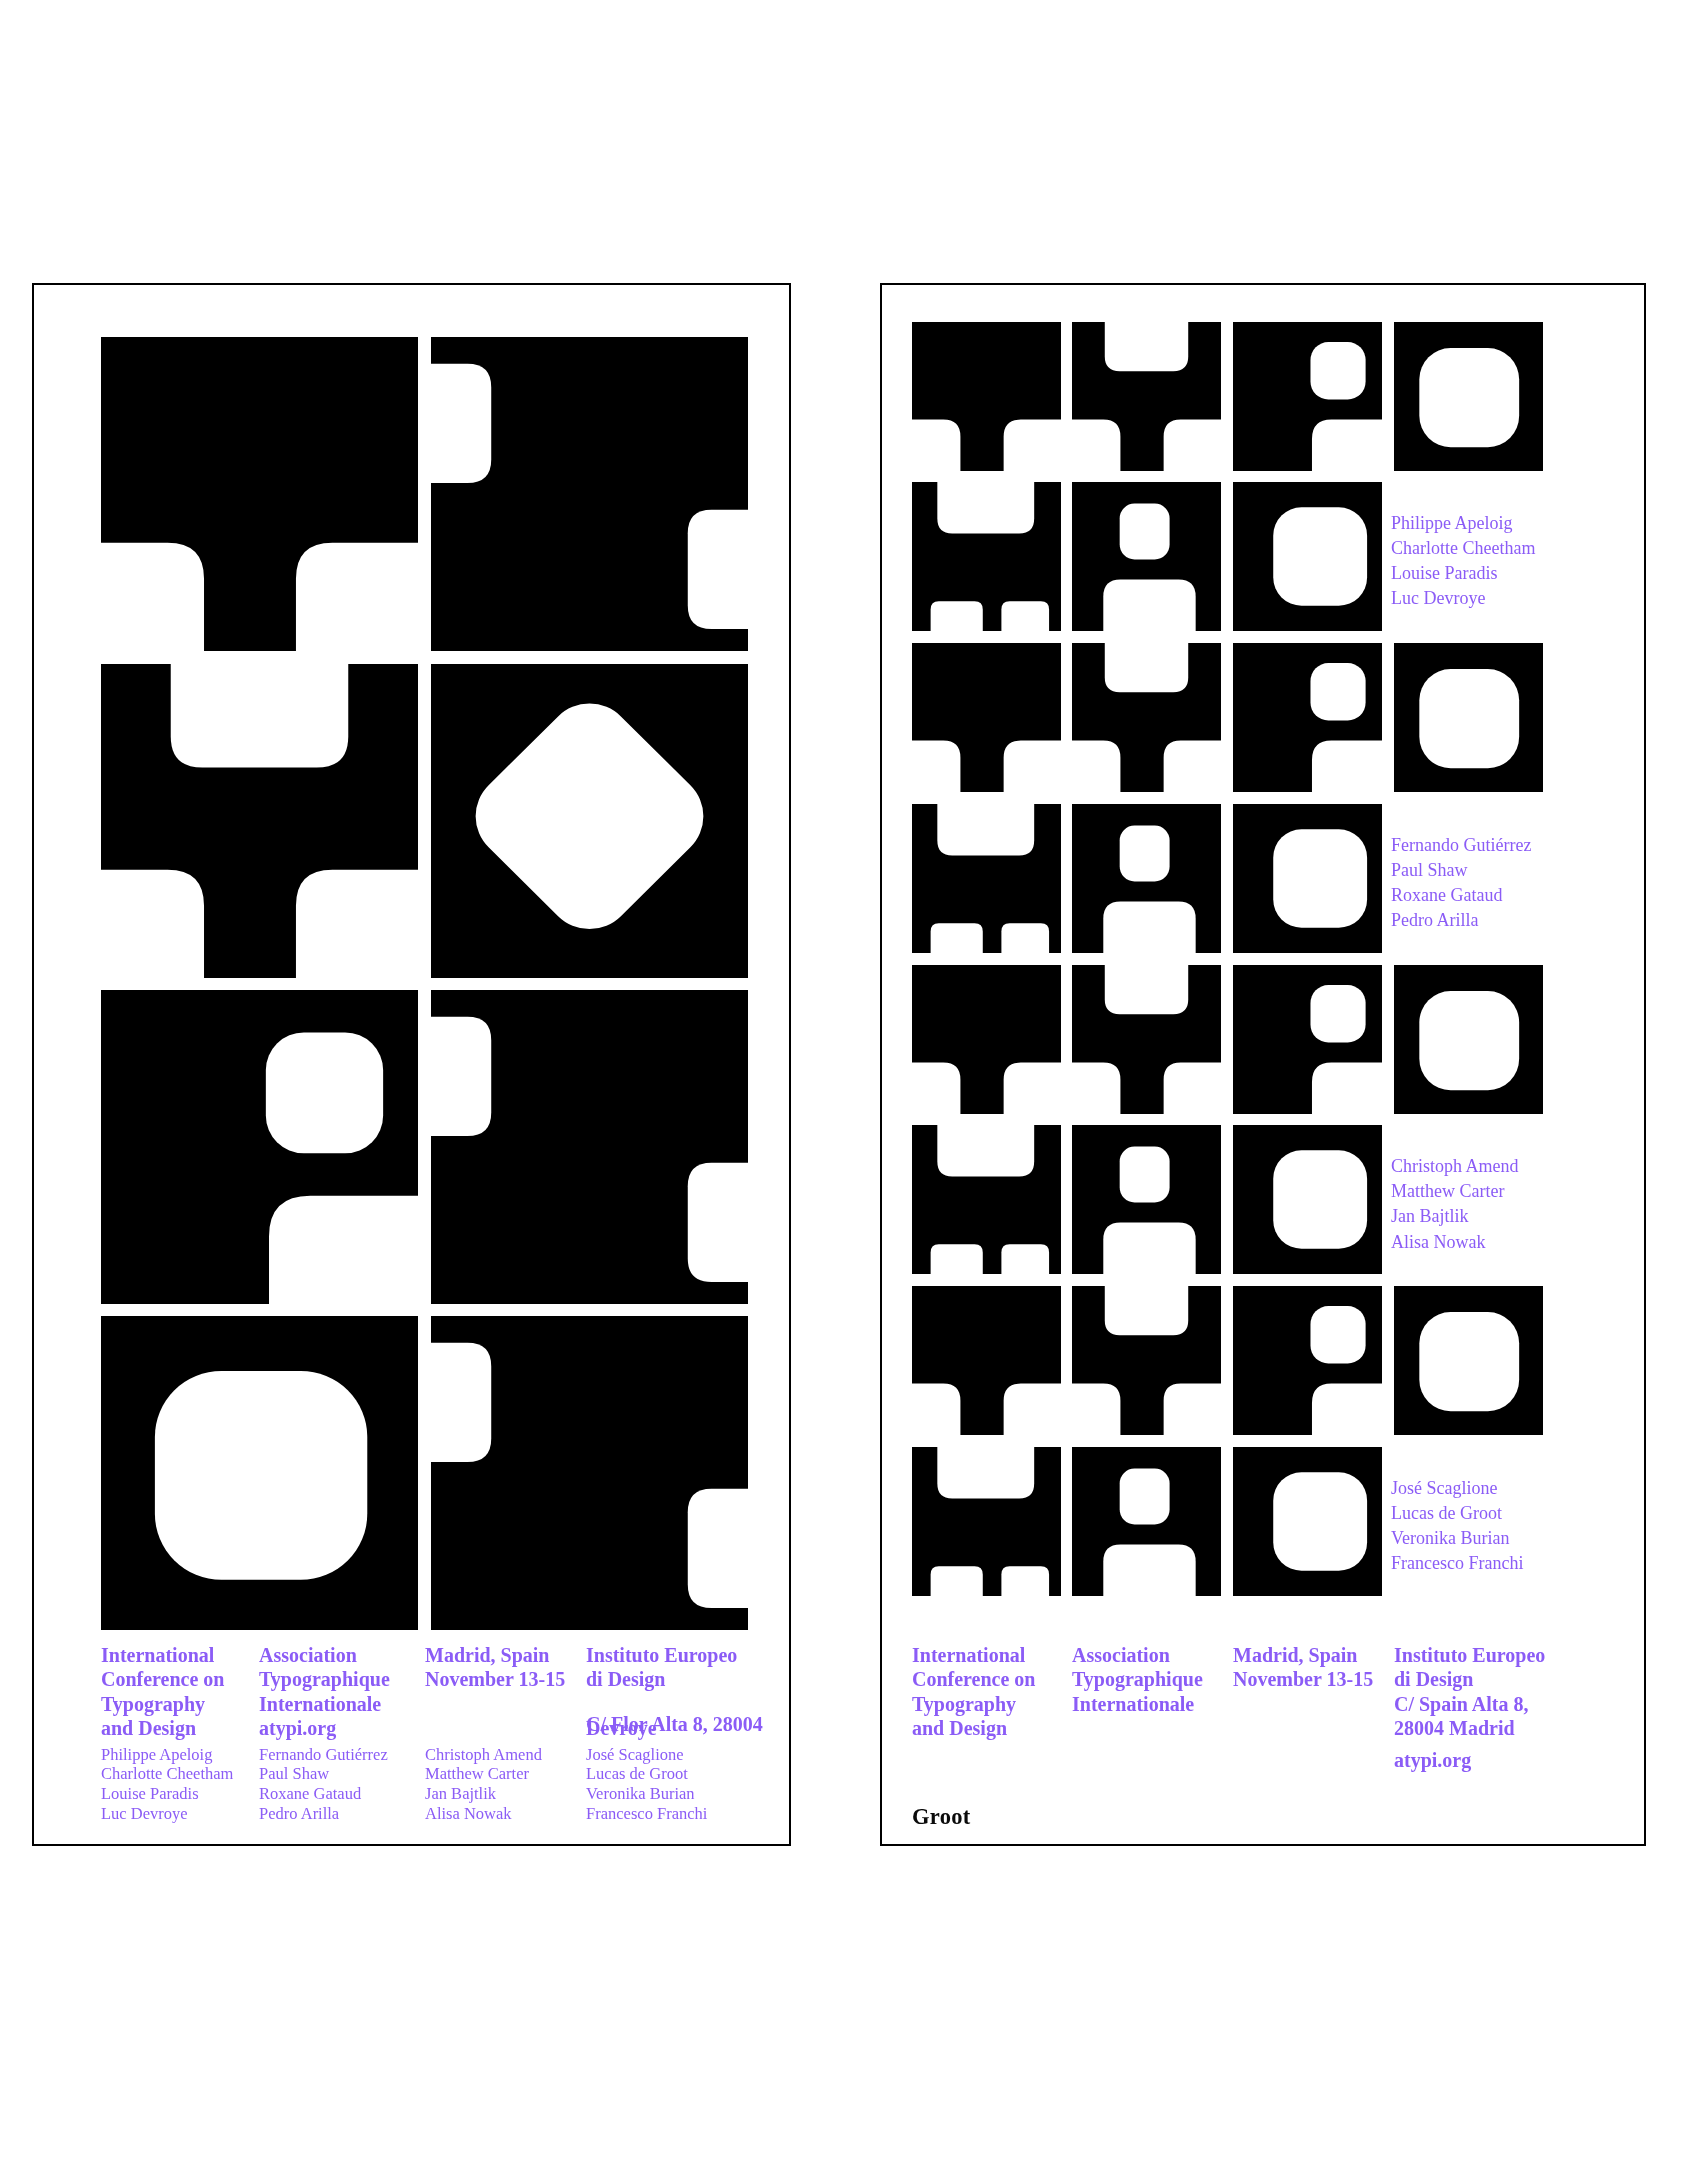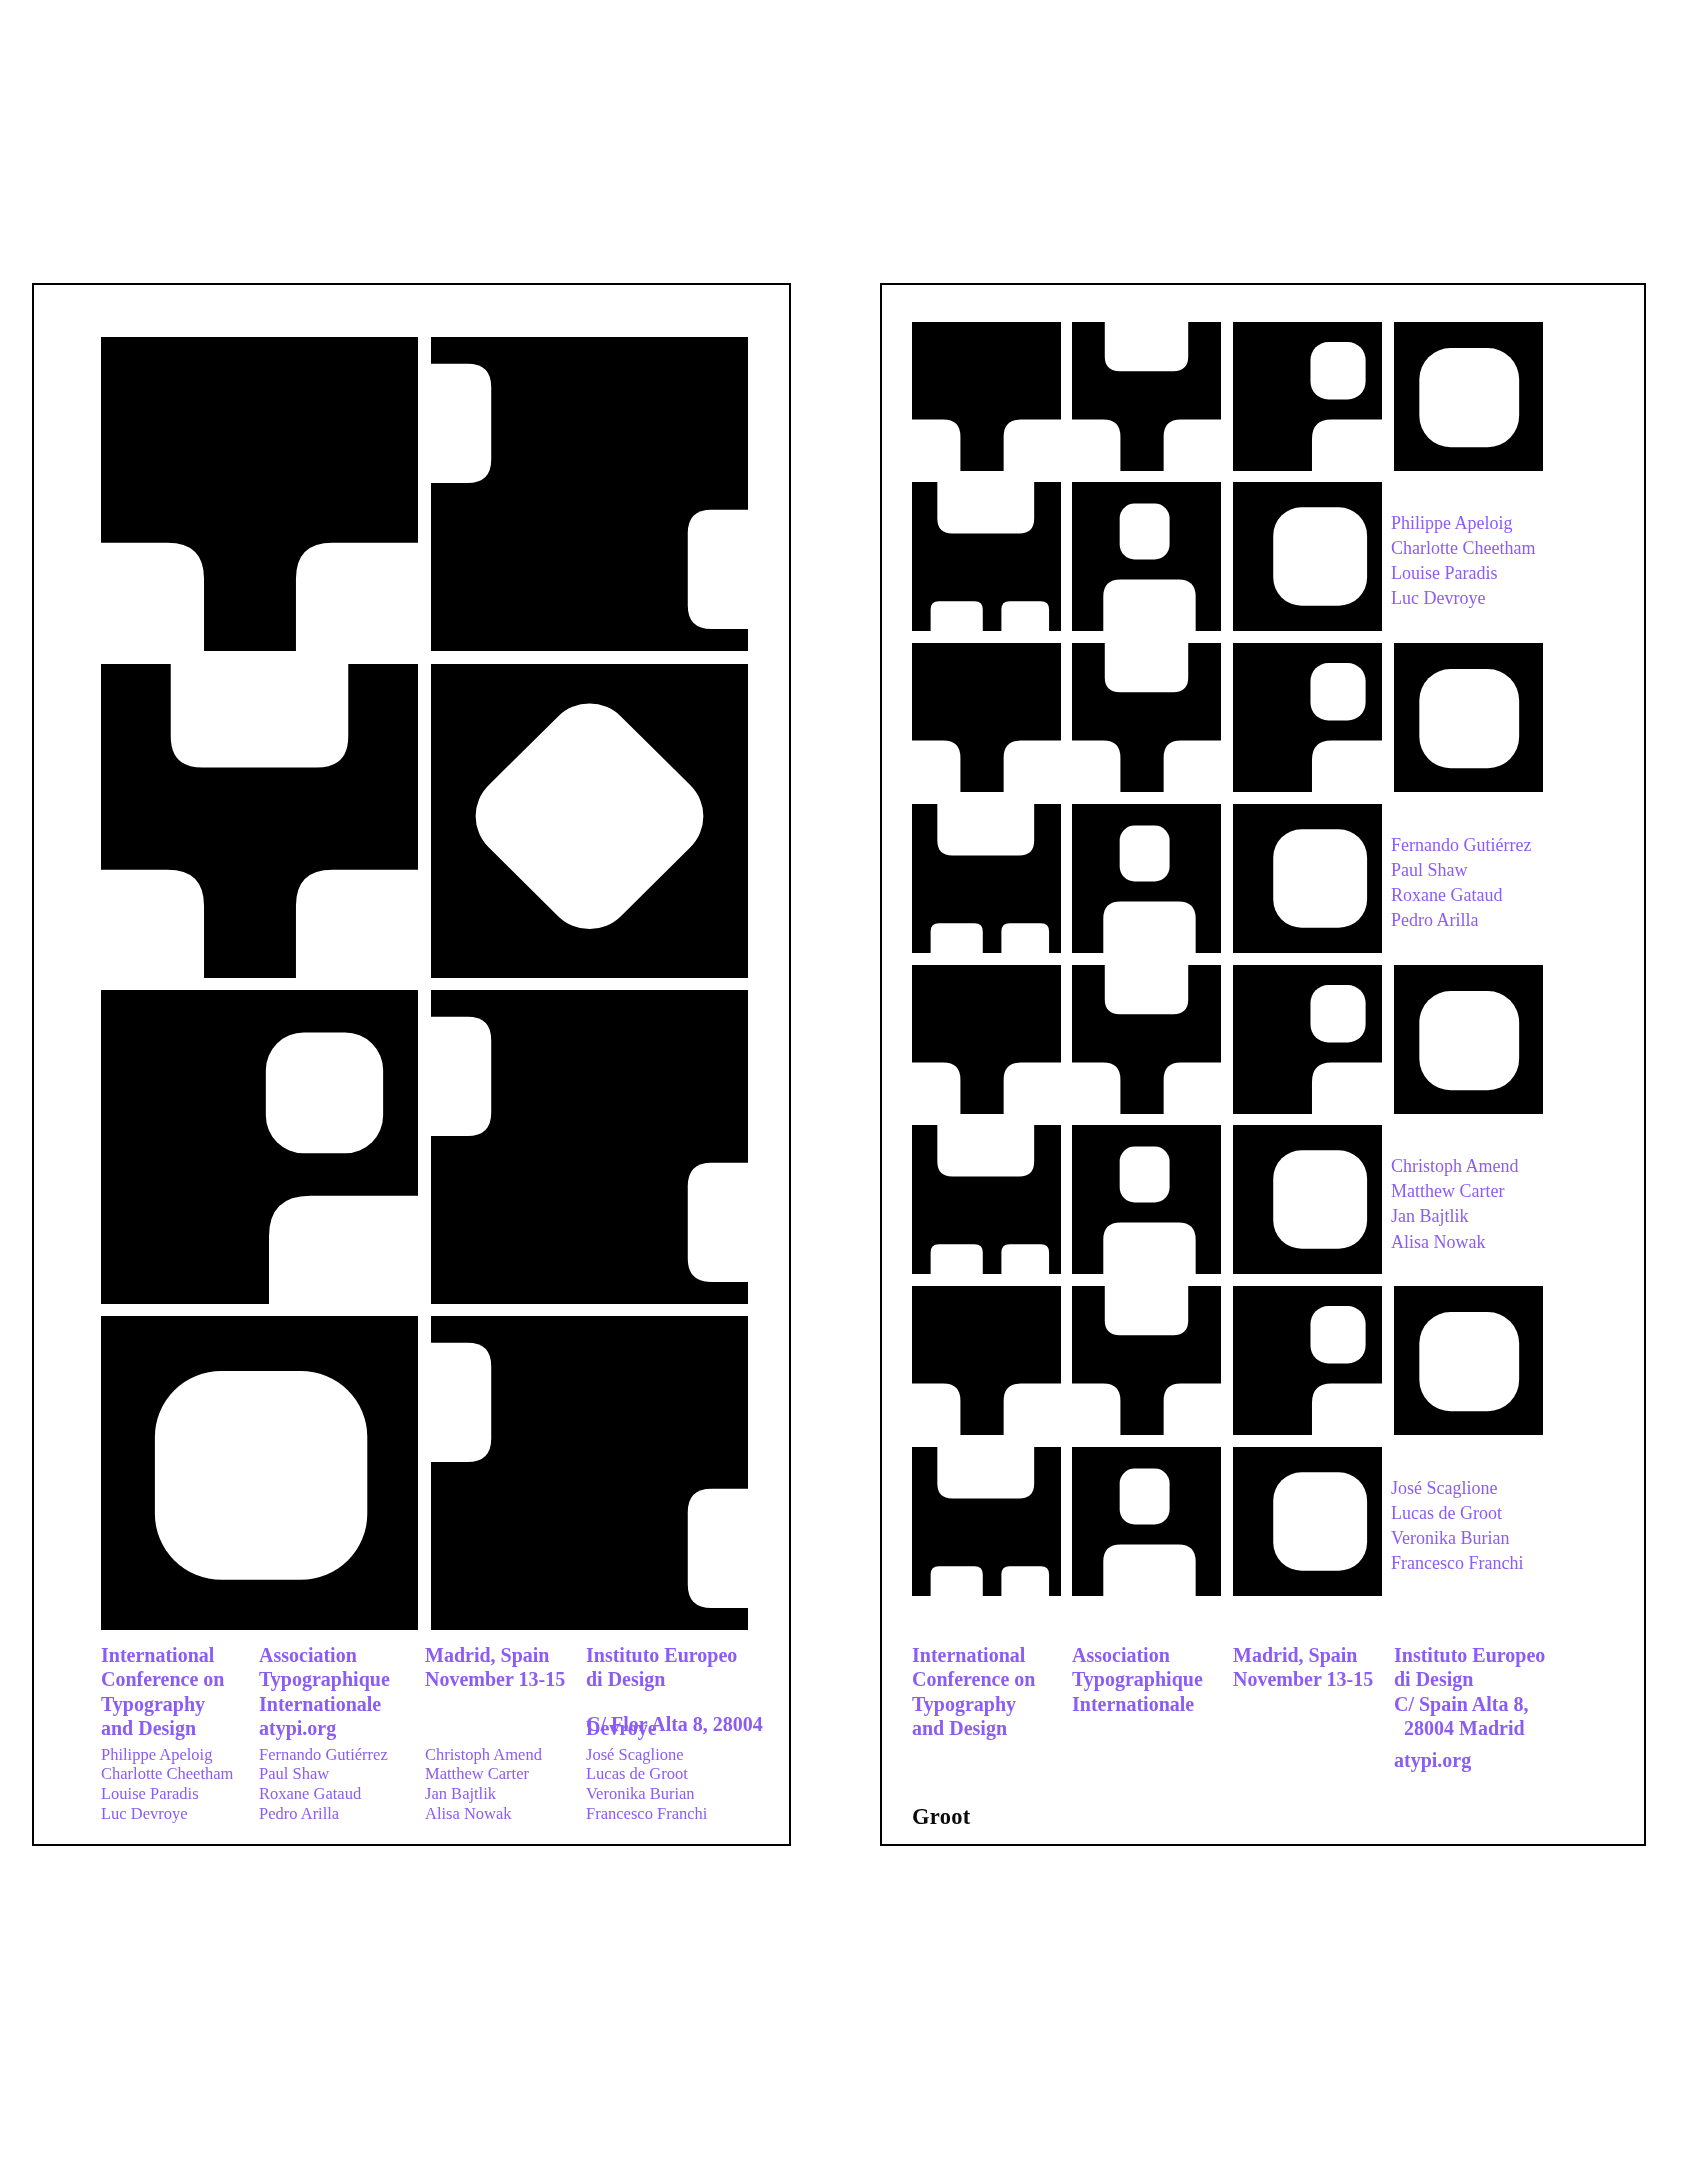--- a/index.html
+++ b/index.html
@@ -236,20 +236,20 @@
       <div class="txt" style="left: 912px; top: 1694px; font-size: 20px; font-weight: 700;">Typography</div>
       <div class="txt" style="left: 912px; top: 1718px; font-size: 20px; font-weight: 700;">and Design</div>
       <div class="txt" style="left: 1072px; top: 1645px; font-size: 20px; font-weight: 700;">Association</div>
       <div class="txt" style="left: 1072px; top: 1669px; font-size: 20px; font-weight: 700;">Typographique</div>
       <div class="txt" style="left: 1072px; top: 1694px; font-size: 20px; font-weight: 700;">Internationale</div>
       <div class="txt" style="left: 1233px; top: 1645px; font-size: 20px; font-weight: 700;">Madrid, Spain</div>
       <div class="txt" style="left: 1233px; top: 1669px; font-size: 20px; font-weight: 700;">November 13-15</div>
       <div class="txt" style="left: 1394px; top: 1645px; font-size: 20px; font-weight: 700;">Instituto Europeo</div>
       <div class="txt" style="left: 1394px; top: 1669px; font-size: 20px; font-weight: 700;">di Design</div>
       <div class="txt" style="left: 1394px; top: 1694px; font-size: 20px; font-weight: 700;">C/ Spain Alta 8,</div>
-      <div class="txt" style="left: 1394px; top: 1718px; font-size: 20px; font-weight: 700; margin-left: 10px;">28004 Madrid</div>
+      <div class="txt" style="left: 1394px; top: 1718px; font-size: 20px; font-weight: 700;">28004 Madrid</div>
       <div class="txt" style="left: 1394px; top: 1750px; font-size: 20px; font-weight: 700;">atypi.org</div>
     </div>
 
   <div class="logo">Groot</div>
 
 </div>
 
 
 </body></html>

